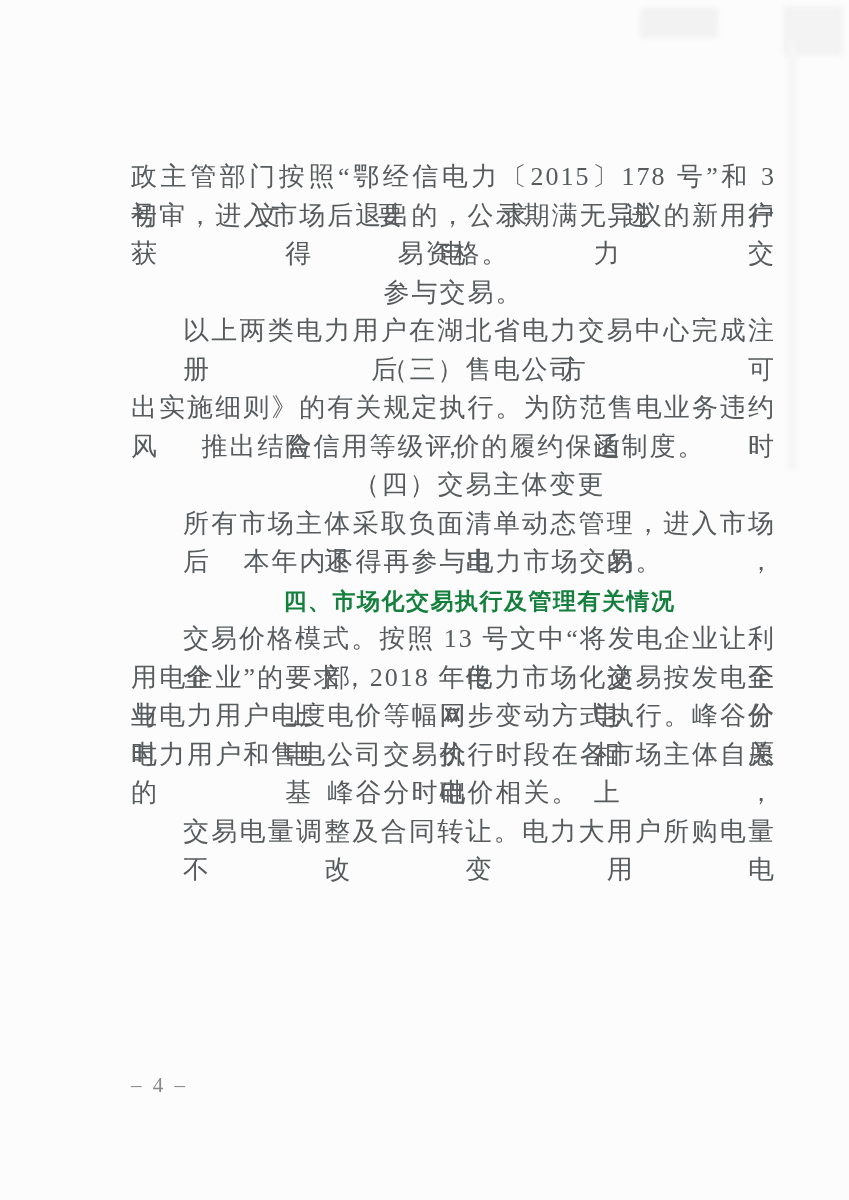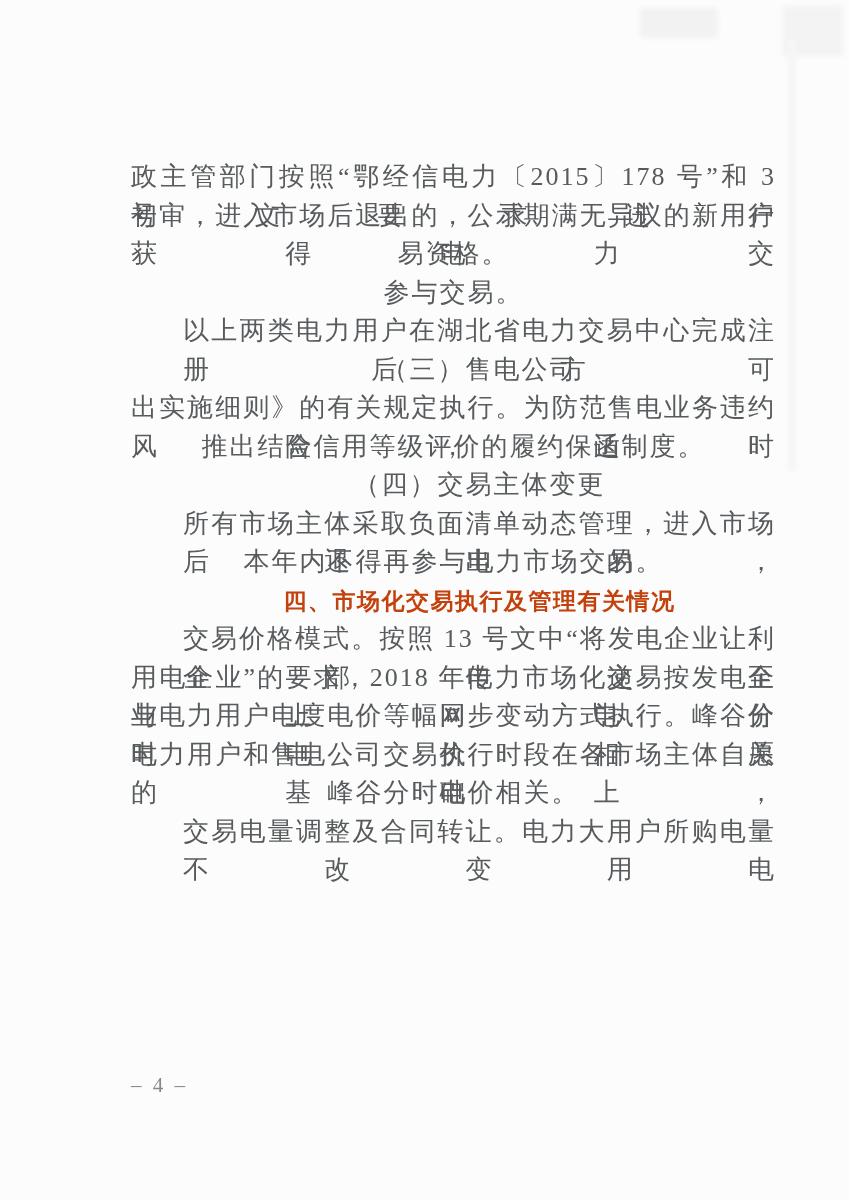--- a/index.html
+++ b/index.html
@@ -60,21 +60,21 @@
     text-align-last: justify;
   }
   .line.indent {
     padding-left: 52px;
   }
   .line.heading {
     font-family: "Liberation Sans", "DejaVu Sans", sans-serif;
     font-weight: bold;
     font-size: 23px;
     letter-spacing: 1.5px;
-    color: #c2410c;
+    color: #15803d;
   }
   .footer {
     position: absolute;
     left: 131px;
     top: 1071px;
     height: 28px;
     line-height: 28px;
     font-size: 21px;
     letter-spacing: 3px;
     color: #85898b;

